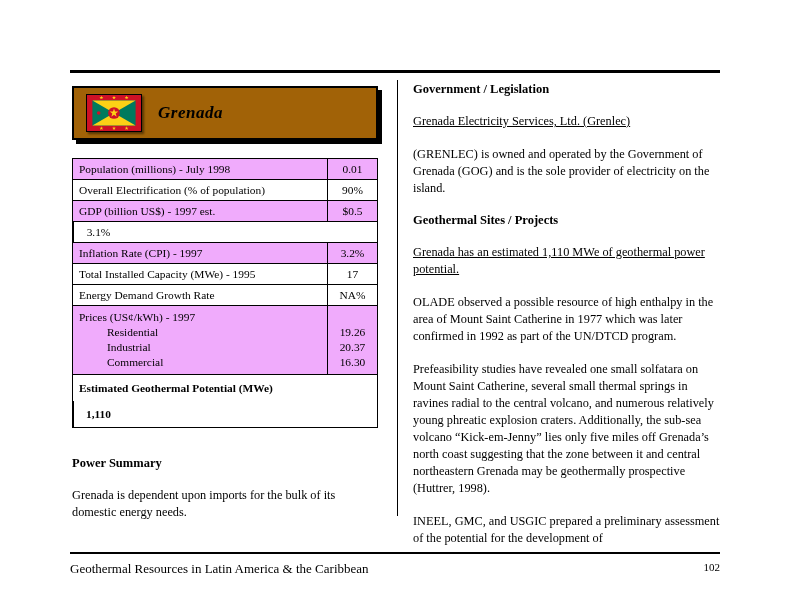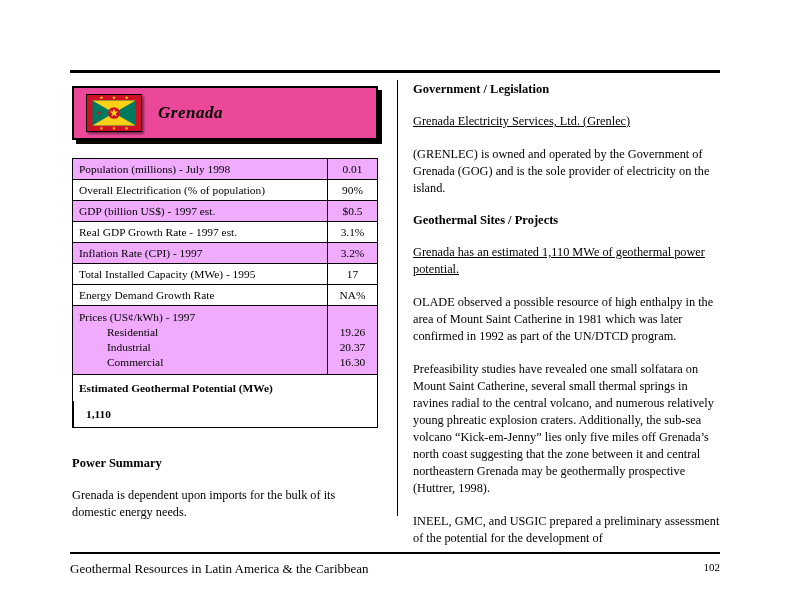--- a/index.html
+++ b/index.html
@@ -11,21 +11,21 @@
   .rule-top   { position:absolute; left:70px; top:70px;  width:650px; height:3px; background:#000; }
   .rule-bottom{ position:absolute; left:70px; top:552px; width:650px; height:2px; background:#000; }
   .divider    { position:absolute; left:397px; top:80px; width:1px; height:436px; background:#000; }
 
   .col-left  { position:absolute; left:72px;  top:86px; width:306px; }
   .col-right { position:absolute; left:413px; top:82px; width:307px; }
 
   
   .title-box {
     box-sizing:border-box; width:306px; height:54px;
-    border:2px solid #000; background:#ec4899;
+    border:2px solid #000; background:#a16207;
     box-shadow:4px 4px 0 #000;
     display:flex; align-items:center; gap:16px; padding:0 12px;
     margin-bottom:18px;
   }
   .flag-frame { display:inline-flex; border:1px solid #000; line-height:0; box-shadow:2px 2px 2px rgba(0,0,0,.45); }
   .country-name { font-size:17px; font-weight:bold; font-style:italic; letter-spacing:.5px; }
 
   
   .stats-table { box-sizing:border-box; width:306px; border:1.5px solid #000; font-size:11.4px; }
   .trow { display:flex; border-bottom:1px solid #000; }
@@ -92,21 +92,20 @@
       </div>
       <div class="trow">
         <div class="tlabel">Overall Electrification (% of population)</div>
         <div class="tvalue">90%</div>
       </div>
       <div class="trow shade">
         <div class="tlabel">GDP (billion US$) - 1997 est.</div>
         <div class="tvalue">$0.5</div>
       </div>
       <div class="trow">
-        <div class="tlabel">Real GDP Growth Rate - 1997 est.</div>
         <div class="tvalue">3.1%</div>
       </div>
       <div class="trow shade">
         <div class="tlabel">Inflation Rate (CPI) - 1997</div>
         <div class="tvalue">3.2%</div>
       </div>
       <div class="trow">
         <div class="tlabel">Total Installed Capacity (MWe) - 1995</div>
         <div class="tvalue">17</div>
       </div>
@@ -147,21 +146,21 @@
     <div class="section-heading">Government / Legislation</div>
 
     <p class="body-text u">Grenada Electricity Services, Ltd. (Grenlec)</p>
 
     <p class="body-text">(GRENLEC) is owned and operated by the Government of Grenada (GOG) and is the sole provider of electricity on the island.</p>
 
     <div class="section-heading" style="margin-top:6px;">Geothermal Sites / Projects</div>
 
     <p class="body-text u">Grenada has an estimated 1,110 MWe of geothermal power potential.</p>
 
-    <p class="body-text">OLADE observed a possible resource of high enthalpy in the area of Mount Saint Catherine in 1981 which was later confirmed in 1992 as part of the UN/DTCD program.</p>
+    <p class="body-text">OLADE observed a possible resource of high enthalpy in the area of Mount Saint Catherine in 1977 which was later confirmed in 1992 as part of the UN/DTCD program.</p>
 
     <p class="body-text">Prefeasibility studies have revealed one small solfatara on Mount Saint Catherine, several small thermal springs in ravines radial to the central volcano, and numerous relatively young phreatic explosion craters. Additionally, the sub-sea volcano “Kick-em-Jenny” lies only five miles off Grenada’s north coast suggesting that the zone between it and central northeastern Grenada may be geothermally prospective (Huttrer, 1998).</p>
 
     <p class="body-text">INEEL, GMC, and USGIC prepared a preliminary assessment of the potential for the development of</p>
 
   </div>
 
   <div class="rule-bottom"></div>
   <div class="footer-left">Geothermal Resources in Latin America &amp; the Caribbean</div>
   <div class="footer-right">102</div>

